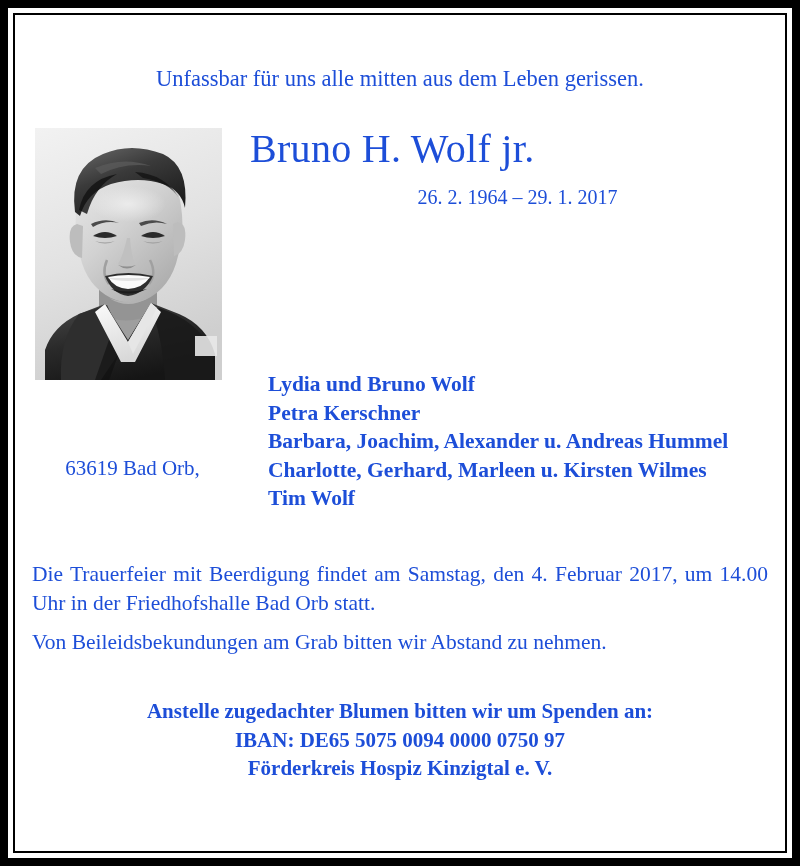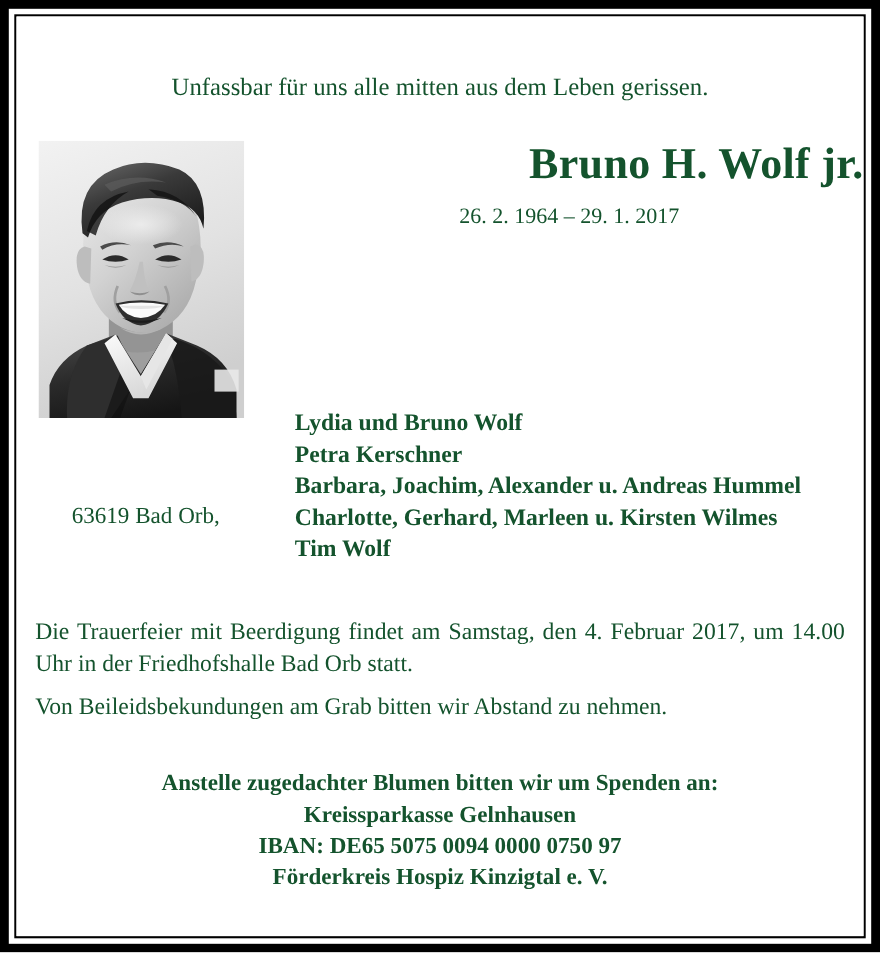--- a/index.html
+++ b/index.html
@@ -8,21 +8,21 @@
     background: #ffffff;
   }
 
   #notice {
     position: relative;
     width: 800px;
     height: 866px;
     box-sizing: border-box;
     background: #ffffff;
     font-family: "Liberation Serif", "DejaVu Serif", serif;
-    color: #14532d;
+    color: #1d4ed8;
     overflow: hidden;
   }
 
   
   .frame-outer {
     position: absolute;
     left: 0;
     top: 0;
     width: 800px;
     height: 866px;
@@ -87,22 +87,22 @@
     font-size: 21px;
     line-height: 27px;
   }
 
   
   .deceased-name {
     position: absolute;
     left: 235px;
     top: 111px;
     width: 535px;
-    text-align: right;
-    font-weight: bold;
+    text-align: left;
+    font-weight: normal;
     font-size: 40px;
     line-height: 46px;
     letter-spacing: 0.3px;
     white-space: nowrap;
   }
 
   .deceased-dates {
     position: absolute;
     left: 235px;
     top: 169px;
@@ -296,19 +296,18 @@
       <div>Tim Wolf</div>
     </div>
 
     <div class="service-block">
       <div class="service-para">Die Trauerfeier mit Beerdigung findet am Samstag, den 4. Februar 2017, um 14.00 Uhr in der Friedhofshalle Bad Orb statt.</div>
       <div class="service-para second">Von Beileidsbekundungen am Grab bitten wir Abstand zu nehmen.</div>
     </div>
 
     <div class="donations">
       <div>Anstelle zugedachter Blumen bitten wir um Spenden an:</div>
-      <div>Kreissparkasse Gelnhausen</div>
       <div>IBAN: DE65 5075 0094 0000 0750 97</div>
       <div>Förderkreis Hospiz Kinzigtal e. V.</div>
     </div>
 
   </div>
 </div>
 
 </body></html>

